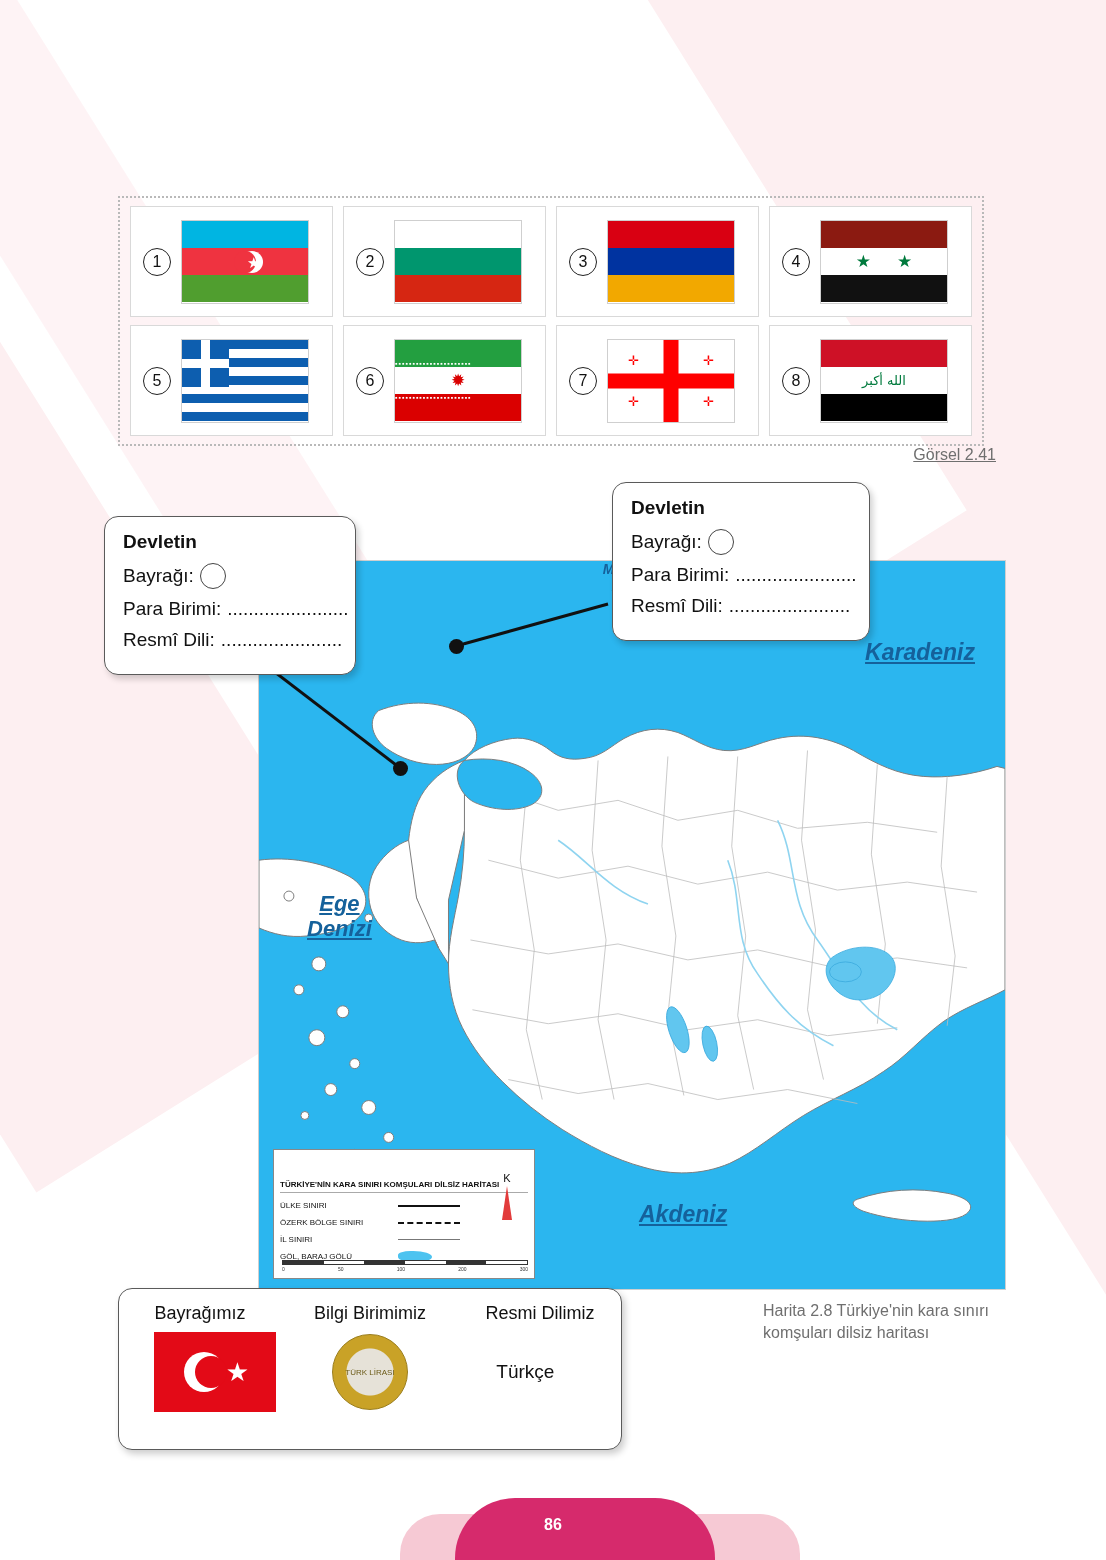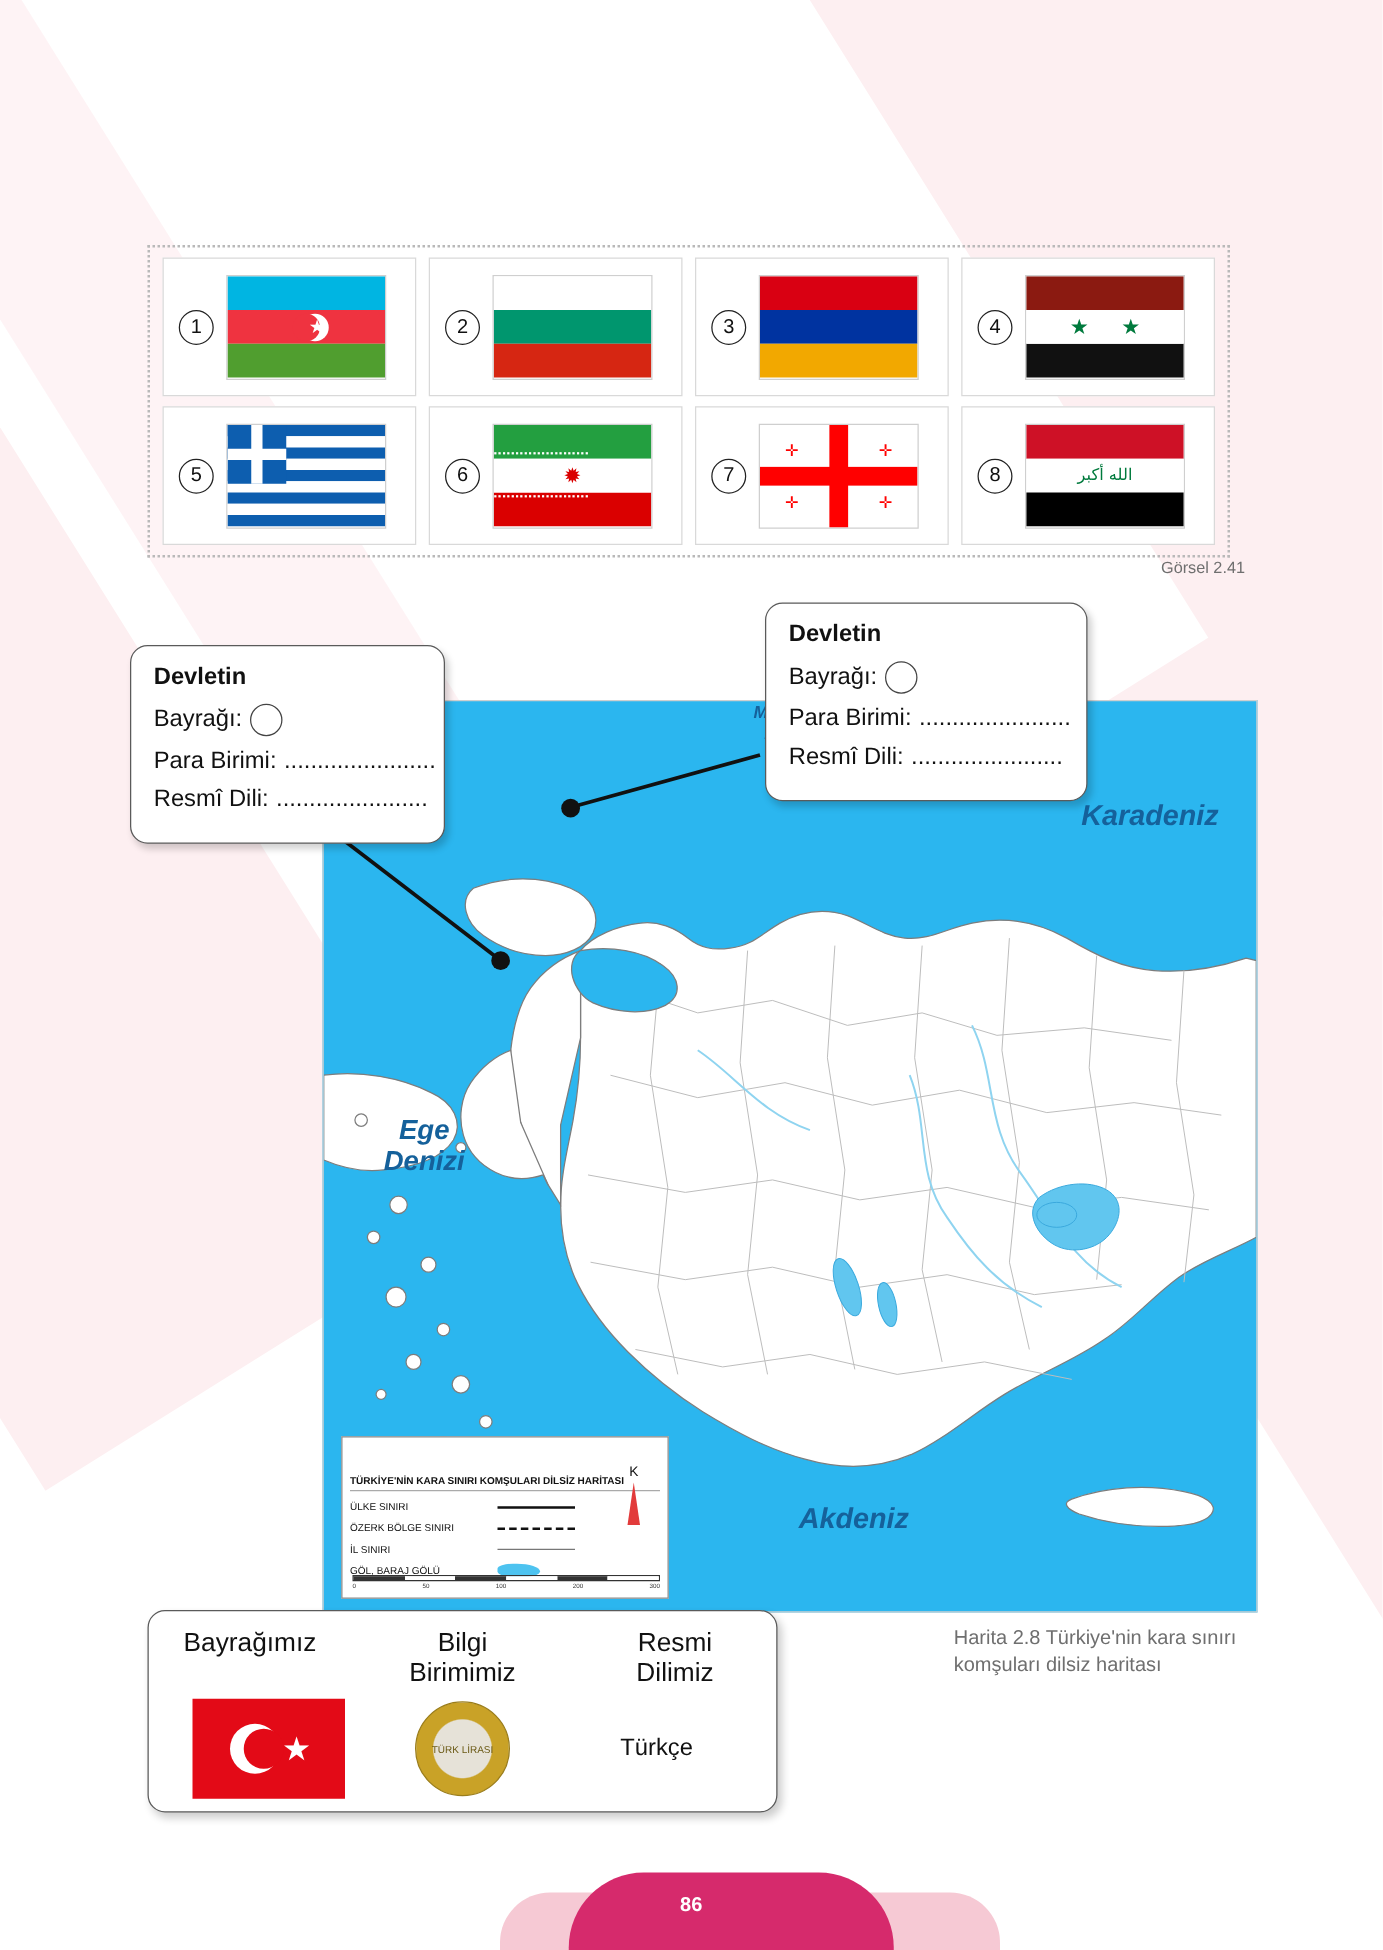--- a/index.html
+++ b/index.html
@@ -115,33 +115,33 @@
   .f-ge .sc { position: absolute; color: #ff0000; font-size: 13px; line-height: 1; }
   .f-ge .sc1 { left: 20px; top: 14px; } .f-ge .sc2 { right: 20px; top: 14px; }
   .f-ge .sc3 { left: 20px; bottom: 14px; } .f-ge .sc4 { right: 20px; bottom: 14px; }
   
   .f-iq .b1 { background: #ce1126; } .f-iq .b2 { background: #fff; display:flex;align-items:center;justify-content:center;} .f-iq .b3 { background: #000; }
   .f-iq .takbir { color: #007a3d; font-size: 13px; font-family: "DejaVu Sans", sans-serif; }
 
   .caption-right {
     position: absolute;
     right: 110px; top: 446px;
-    font-size: 13px; color: #6f6f6f;
+    font-size: 16px; color: #6f6f6f; text-decoration: underline;
   }
 
   
   .map-wrap {
     position: absolute;
     left: 258px; top: 560px;
     width: 748px; height: 730px;
     border: 1px solid #cfcfcf;
     background: #2bb6ef;
     overflow: hidden;
   }
-  .sea-label { position: absolute; color: #15619b; font-style: italic; font-weight: bold; }
+  .sea-label { position: absolute; color: #15619b; font-style: italic; font-weight: bold; text-decoration: underline; }
   .lbl-karadeniz { right: 30px; top: 78px; font-size: 23px; }
   .lbl-ege { left: 48px; top: 330px; font-size: 22px; text-align: center; line-height: 1.15;}
   .lbl-akdeniz { left: 380px; top: 640px; font-size: 23px; }
   .lbl-marmara { left: 232px; top: 222px; font-size: 14px; color: #15619b; font-style: italic; font-weight: bold; text-align:center; line-height:1.2;}
 
   .landmass { position: absolute; left: 0; top: 0; width: 100%; height: 100%; }
 
   .legend {
     position: absolute; left: 14px; bottom: 10px;
     width: 262px; height: 130px;
@@ -196,21 +196,21 @@
   .tr-card {
     position: absolute;
     left: 118px; top: 1288px;
     width: 504px; height: 162px;
     background: #fff;
     border: 1.5px solid #5a5a5a;
     border-radius: 14px;
     box-shadow: 3px 4px 7px rgba(0,0,0,.2);
     z-index: 6;
   }
-  .tr-head { display: flex; padding: 14px 18px 0; font-size: 21px; color: #111; gap: 44px; }
+  .tr-head { display: flex; padding: 14px 18px 0; font-size: 18px; color: #111; gap: 44px; }
   .tr-head span { flex: 1; text-align: center; }
   .tr-body { display: flex; align-items: center; padding: 8px 18px 0; }
   .tr-body > div { flex: 1; display: flex; align-items: center; justify-content: center; }
   .tr-flag {
     width: 122px; height: 80px; background: #e30a17; position: relative;
   }
   .tr-flag .moon {
     position: absolute; left: 30px; top: 50%; transform: translateY(-50%);
     width: 40px; height: 40px; border-radius: 50%; background: #fff;
   }

